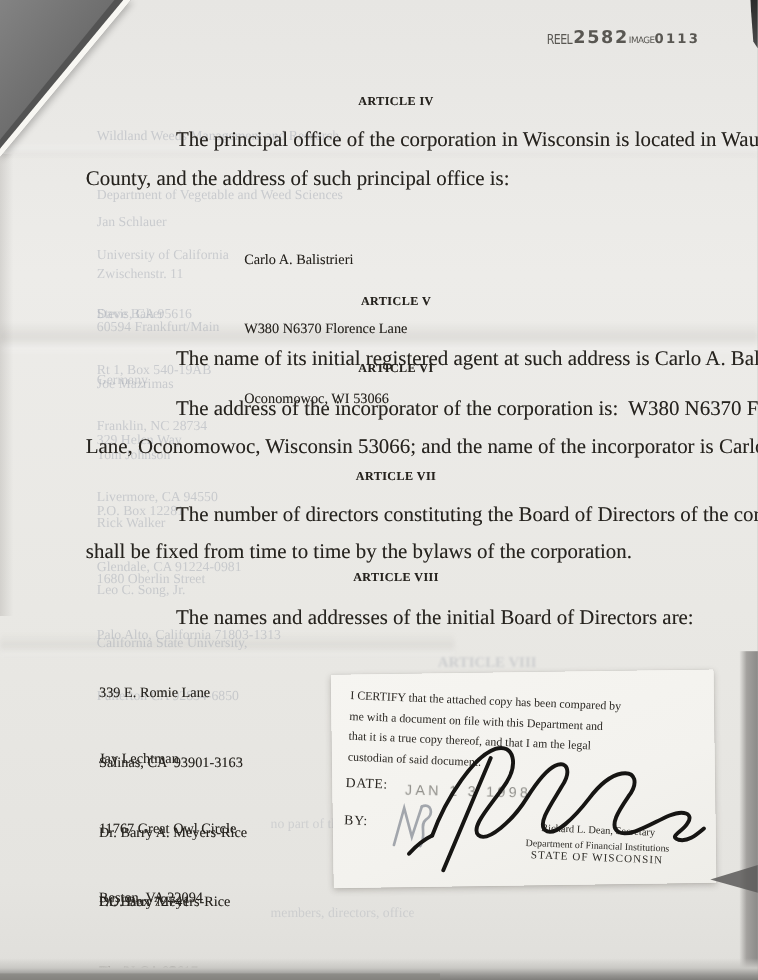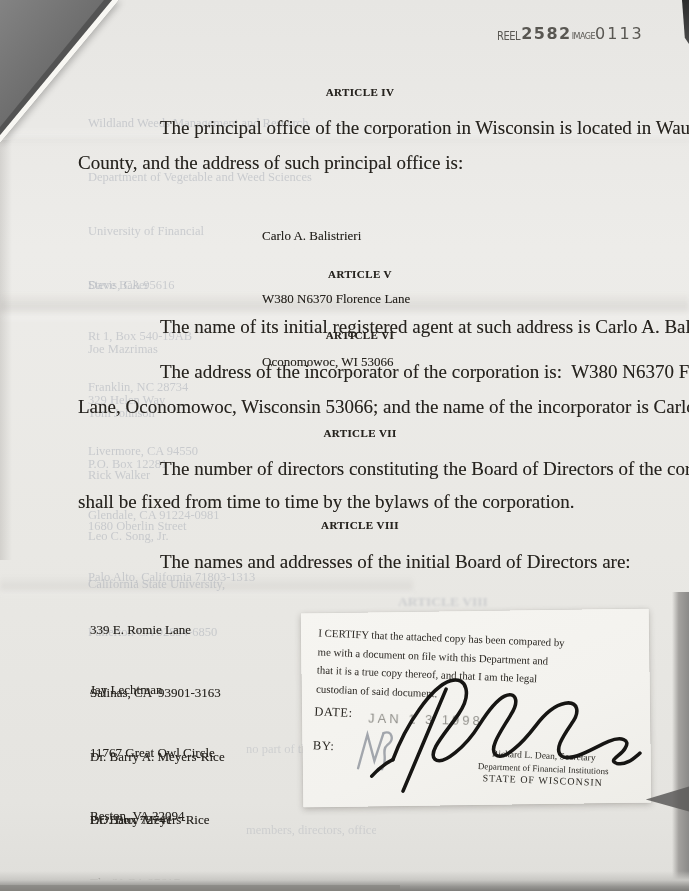--- a/index.html
+++ b/index.html
@@ -19,21 +19,21 @@
   .ghost{position:absolute;left:88px;color:#9aa0ac;opacity:.42;filter:blur(.7px);font-size:12.5px;line-height:17px;z-index:1;white-space:pre;}
   .ghost .gl{white-space:pre;}
   .ghost-heading{position:absolute;left:398px;top:594px;font-weight:bold;font-size:13.5px;color:#8d93a0;opacity:.30;filter:blur(.8px);z-index:1;}
   .gpara{left:246px;top:682px;line-height:27px;width:130px;overflow:hidden;opacity:.30;}
   
   .reel{position:absolute;top:24px;left:497px;z-index:2;color:#46443f;font-family:"DejaVu Sans","Liberation Sans",sans-serif;opacity:.88;white-space:nowrap;}
   .reel span{display:inline-block;vertical-align:baseline;}
   .reel .rl{font-size:10px;letter-spacing:-.5px;transform:scaleY(1.25);}
   .reel .rn{font-size:16px;font-weight:bold;letter-spacing:1.5px;margin-left:1px;}
   .reel .il{font-size:8px;letter-spacing:-.5px;}
-  .reel .in2{font-size:16px;font-weight:normal;letter-spacing:2px;}
+  .reel .in2{font-size:12px;font-weight:bold;letter-spacing:2px;}
   
   .h{position:absolute;left:30px;width:660px;text-align:center;font-weight:bold;font-size:11px;letter-spacing:.4px;z-index:2;text-shadow:0 0 .5px rgba(35,32,28,.4);}
   .t{position:absolute;left:78px;font-size:19px;z-index:2;white-space:pre;text-shadow:0 0 .5px rgba(35,32,28,.35);}
   .ind{left:160px;}
   .addr{position:absolute;font-size:13px;line-height:21px;z-index:2;white-space:pre;text-shadow:0 0 .5px rgba(35,32,28,.35);}
   
   .slip{position:absolute;left:302px;top:611px;width:348px;height:194px;background:linear-gradient(160deg,#f6f5f1 0%,#f3f2ee 60%,#eeede8 100%);
     transform:rotate(-0.8deg);z-index:5;box-shadow:0 2px 6px rgba(60,55,48,.28),0 0 1px rgba(0,0,0,.2);}
   .slip-inner{position:absolute;inset:0;transform:rotate(3.1deg);transform-origin:30px 30px;}
   .cert-text{position:absolute;left:17px;top:11px;width:325px;font-size:10.8px;line-height:18.6px;color:#2a2722;}
@@ -60,22 +60,28 @@
 <div class="page">
 
   <div class="crease c1"></div>
   <div class="crease c2"></div>
   <div class="crease c3"></div>
   <div class="left-shade"></div>
 
   <div class="ghost" style="top:78px;line-height:18px;">
     <div class="gl">Wildland Weeds Management and Research</div>
     <div class="gl">Department of Vegetable and Weed Sciences</div>
-    <div class="gl">University of Financial</div>
+    <div class="gl">University of California</div>
     <div class="gl">Davis, CA 95616</div>
+  </div>
+  <div class="ghost" style="top:161px;line-height:16px;">
+    <div class="gl">Jan Schlauer</div>
+    <div class="gl">Zwischenstr. 11</div>
+    <div class="gl">60594 Frankfurt/Main</div>
+    <div class="gl">Germany</div>
   </div>
   <div class="ghost" style="top:243px;">
     <div class="gl">Steve Baker</div>
     <div class="gl">Rt 1, Box 540-19AB</div>
     <div class="gl">Franklin, NC 28734</div>
   </div>
   <div class="ghost" style="top:307px;">
     <div class="gl">Joe Mazrimas</div>
     <div class="gl">329 Helen Way</div>
     <div class="gl">Livermore, CA 94550</div>
@@ -103,21 +109,21 @@
     
   </div>
 
   <div class="reel">
     <span class="rl">REEL</span><span class="rn">2582</span><span class="il">IMAGE</span><span class="in2">0113</span>
   </div>
 
   <div class="h" style="top:86px;">ARTICLE IV</div>
   <div class="t ind" style="top:117px;">The principal office of the corporation in Wisconsin is located in Waukesha</div>
   <div class="t" style="top:152px;">County, and the address of such principal office is:</div>
-  <div class="addr" style="top:183px;left:222px;margin-left:40px;">
+  <div class="addr" style="top:183px;left:222px;">
     <div>Carlo A. Balistrieri</div>
     <div>W380 N6370 Florence Lane</div>
     <div>Oconomowoc, WI 53066</div>
   </div>
 
   <div class="h" style="top:268px;">ARTICLE V</div>
   <div class="t ind" style="top:316px;">The name of its initial registered agent at such address is Carlo A. Balistrieri.</div>
 
   <div class="h" style="top:329px;">ARTICLE VI</div>
   <div class="t ind" style="top:361px;">The address of the incorporator of the corporation is:  W380 N6370 Florence</div>

